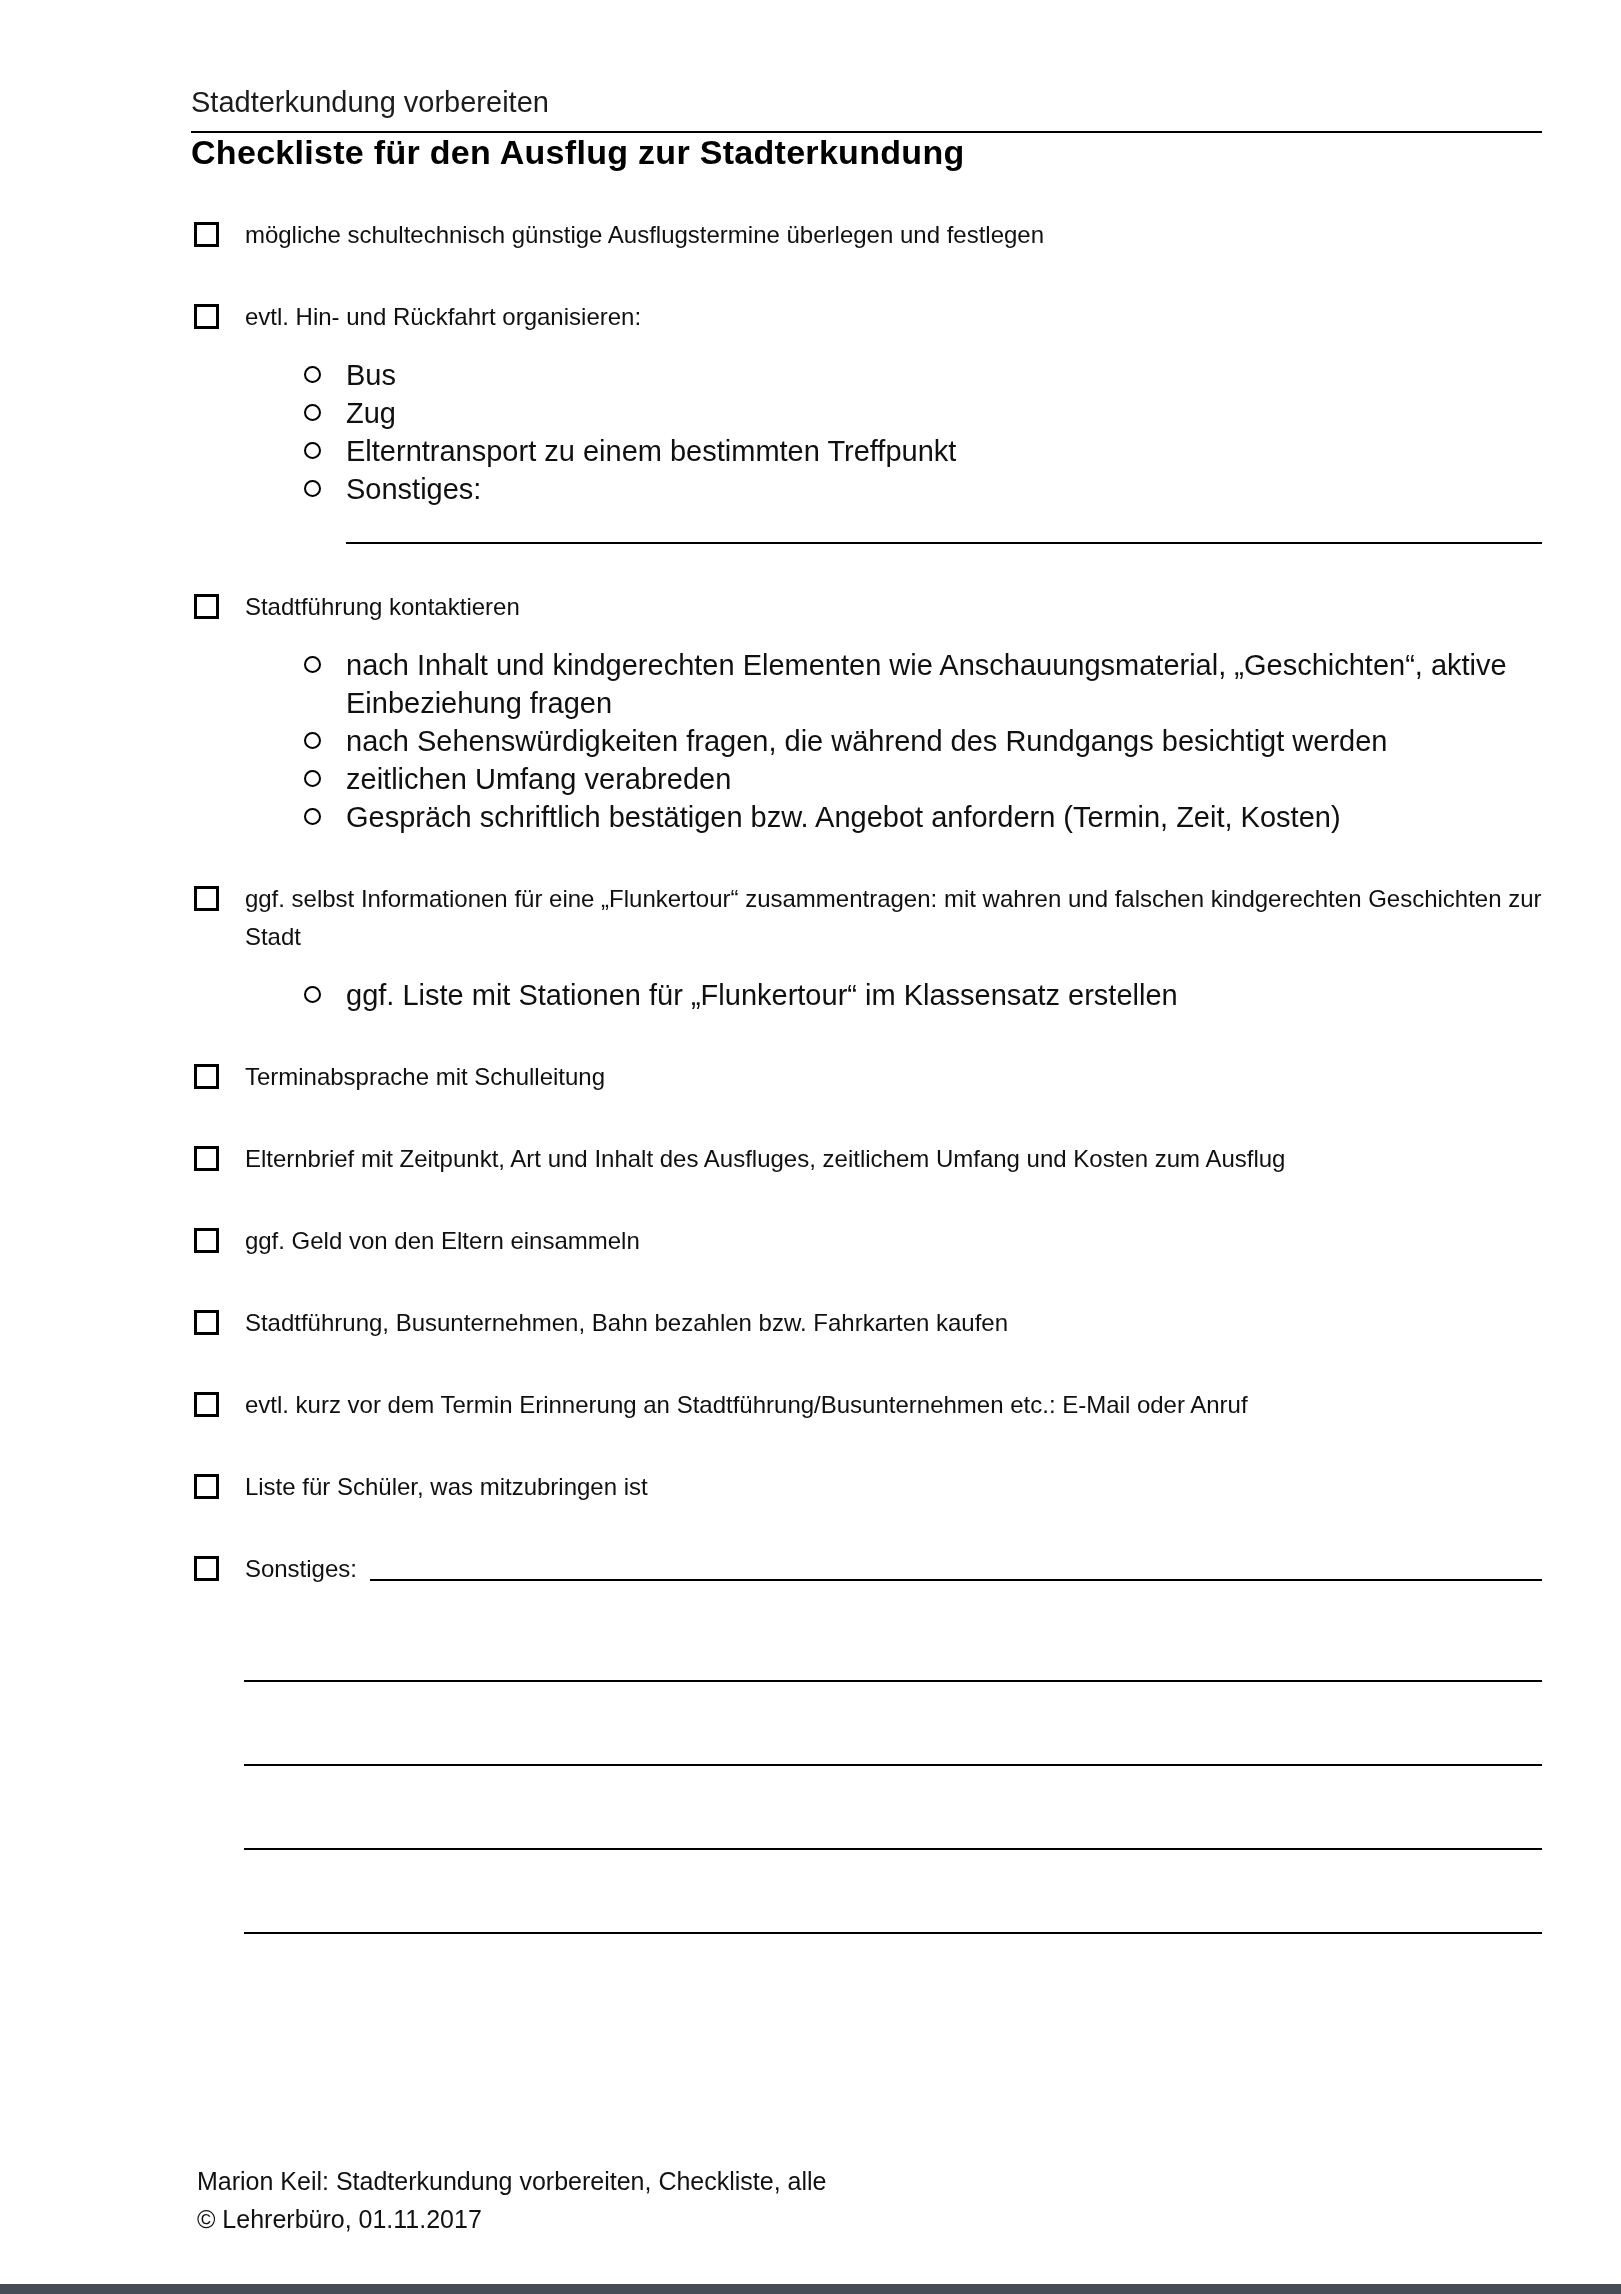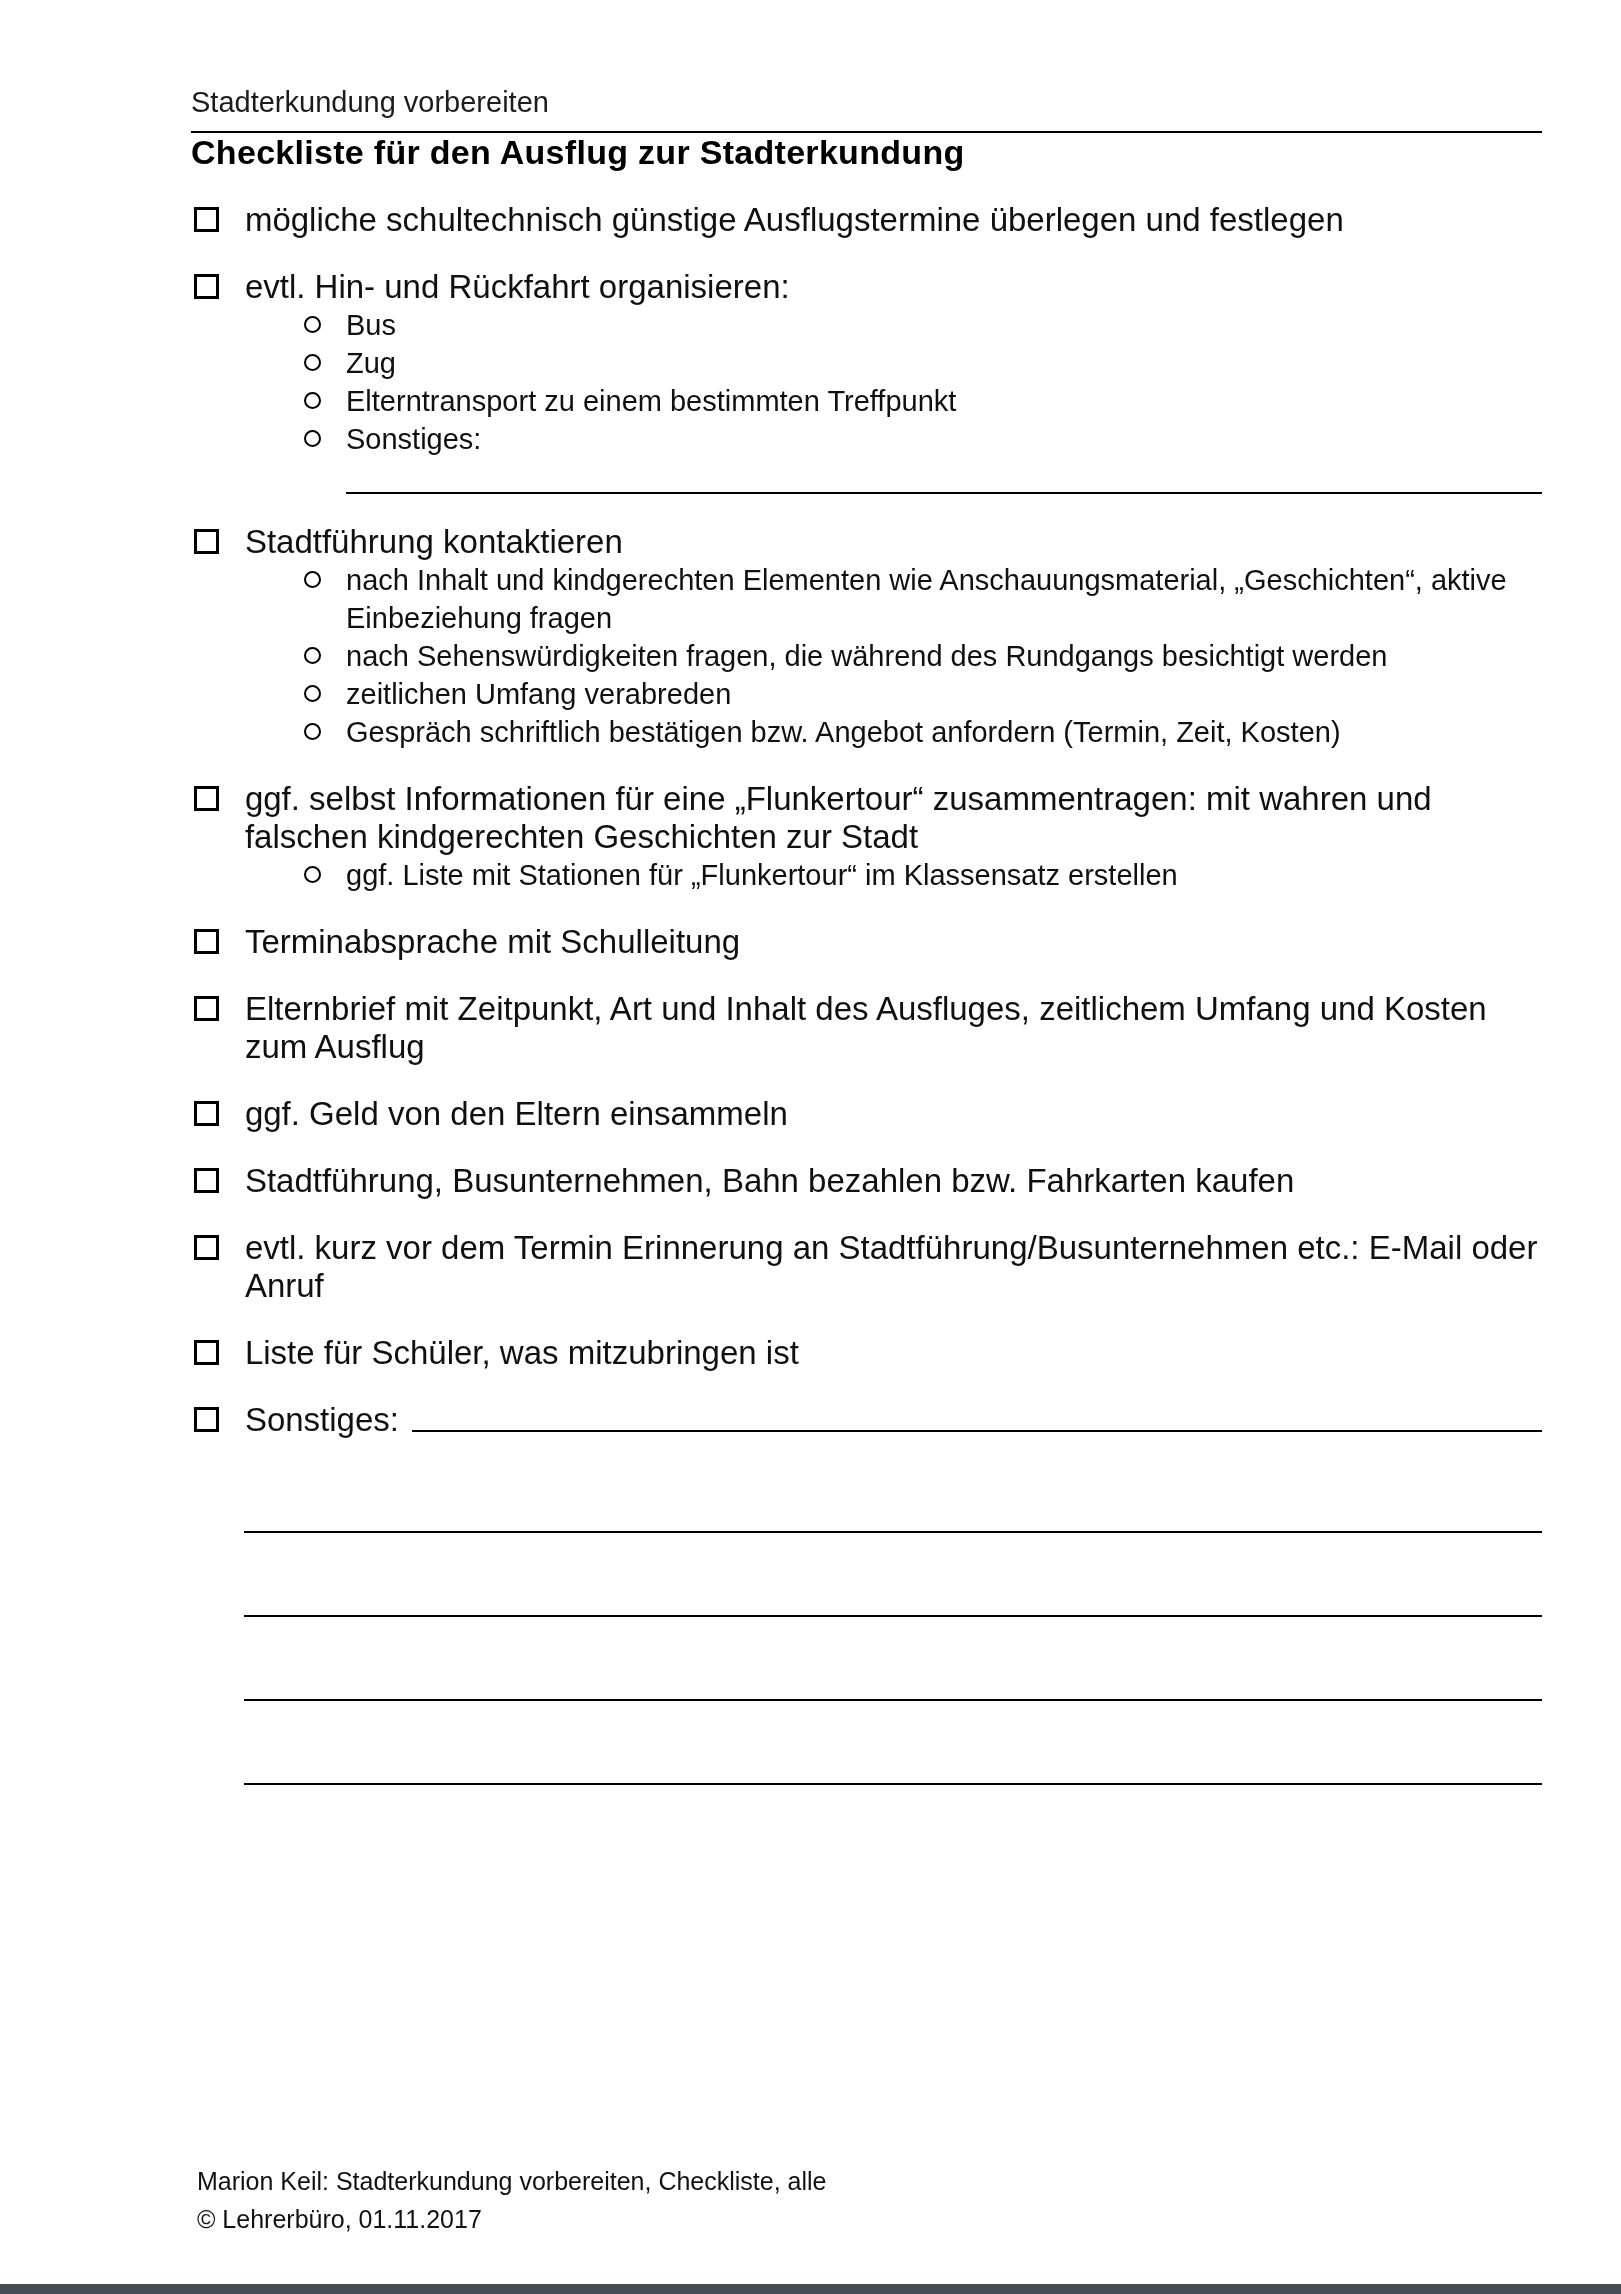--- a/index.html
+++ b/index.html
@@ -23,35 +23,35 @@
 
   .doc-title {
     font-size: 34px;
     font-weight: bold;
     letter-spacing: 0.3px;
     color: #000;
   }
 
   .item {
     display: flex;
-    margin-top: 29px;
-    font-size: 33px;
+    margin-top: 44px;
+    font-size: 24px;
     line-height: 38px;
   }
   .checkbox {
     flex: 0 0 auto;
     width: 25px;
     height: 25px;
     border: 3.8px solid #000;
     margin: 6.7px 26px 0 2.9px;
     background: #fff;
   }
   .item-label { flex: 1; }
 
-  .subs { margin-left: 113px; font-size: 29px; line-height: 38px; }
+  .subs { margin-left: 113px; font-size: 29px; line-height: 38px; margin-top: 20px; }
   .sub { display: flex; }
   .bullet {
     flex: 0 0 auto;
     width: 17px;
     height: 17px;
     border: 2.9px solid #000;
     border-radius: 50%;
     margin: 10.5px 25px 0 0;
     background: #fff;
   }

